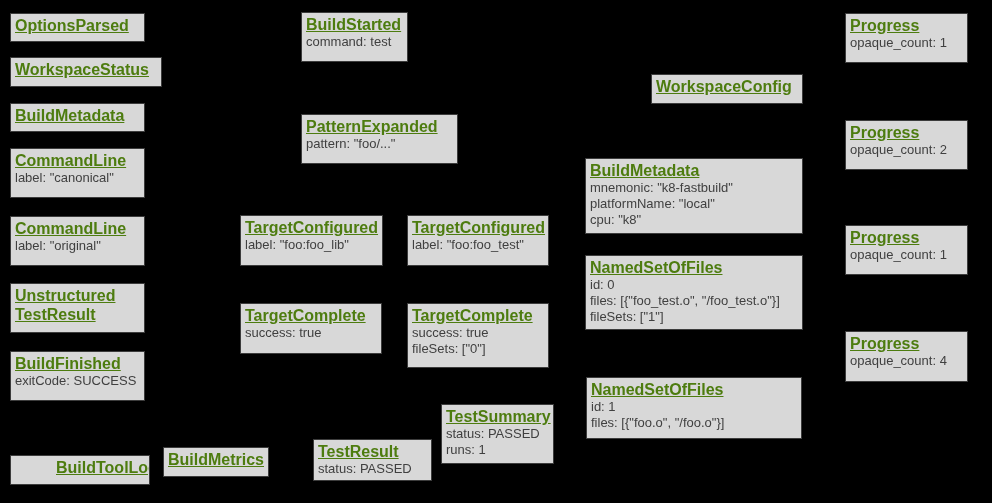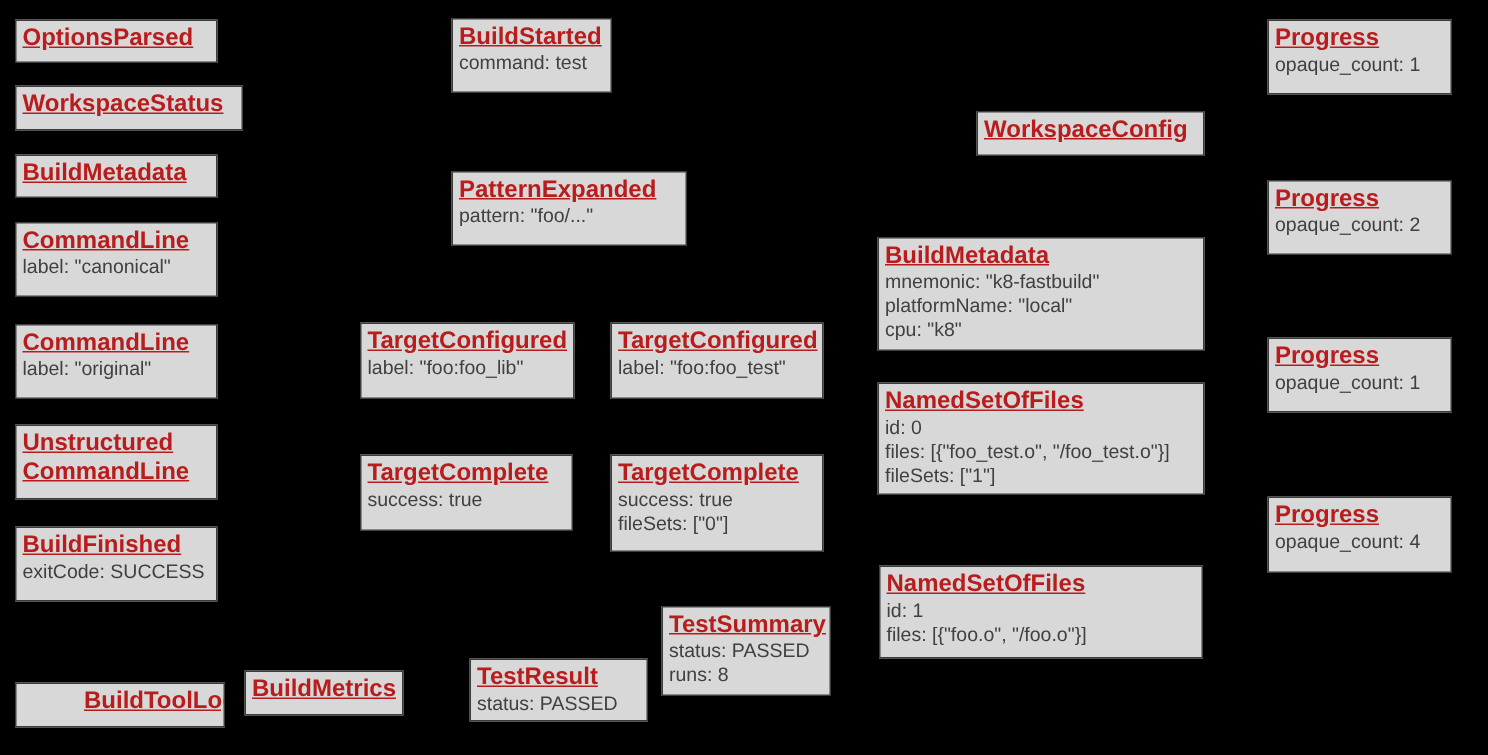--- a/index.html
+++ b/index.html
@@ -23,21 +23,21 @@
     padding: 2px 4px 2px 4px;
     color: #000000;
     overflow: hidden;
   }
   .node-title {
     font-size: 16px;
     font-weight: bold;
     text-decoration: underline;
     line-height: 19px;
     white-space: pre-line;
-    color: #b91c1c;
+    color: #4d7c0f;
   }
   .node-line {
     font-size: 13px;
     line-height: 16px;
     white-space: pre;
     color: #404040;
   }
 </style>
 </head>
 <body>
@@ -61,21 +61,21 @@
     <div class="node-line">label: "canonical"</div>
   </div>
 
   <div class="node" style="left:10px; top:216px; width:135px; height:50px;">
     <div class="node-title">CommandLine</div>
     <div class="node-line">label: "original"</div>
   </div>
 
   <div class="node" style="left:10px; top:283px; width:135px; height:50px;">
     <div class="node-title">Unstructured
-CommandLine</div>
+TestResult</div>
   </div>
 
   <div class="node" style="left:10px; top:351px; width:135px; height:50px;">
     <div class="node-title">BuildFinished</div>
     <div class="node-line">exitCode: SUCCESS</div>
   </div>
 
   <div class="node" style="left:10px; top:455px; width:140px; height:30px;padding-left:45px;">
     <div class="node-title">BuildToolLogs</div>
   </div>
@@ -116,21 +116,21 @@
   </div>
 
   <div class="node" style="left:313px; top:423px; width:119px; height:42px;margin-top:16px;">
     <div class="node-title">TestResult</div>
     <div class="node-line">status: PASSED</div>
   </div>
 
   <div class="node" style="left:441px; top:404px; width:113px; height:60px;">
     <div class="node-title">TestSummary</div>
     <div class="node-line">status: PASSED</div>
-    <div class="node-line">runs: 8</div>
+    <div class="node-line">runs: 1</div>
   </div>
 
   <div class="node" style="left:651px; top:74px; width:152px; height:30px;">
     <div class="node-title">WorkspaceConfig</div>
   </div>
 
   <div class="node" style="left:585px; top:158px; width:218px; height:76px;">
     <div class="node-title">BuildMetadata</div>
     <div class="node-line">mnemonic: "k8-fastbuild"</div>
     <div class="node-line">platformName: "local"</div>

